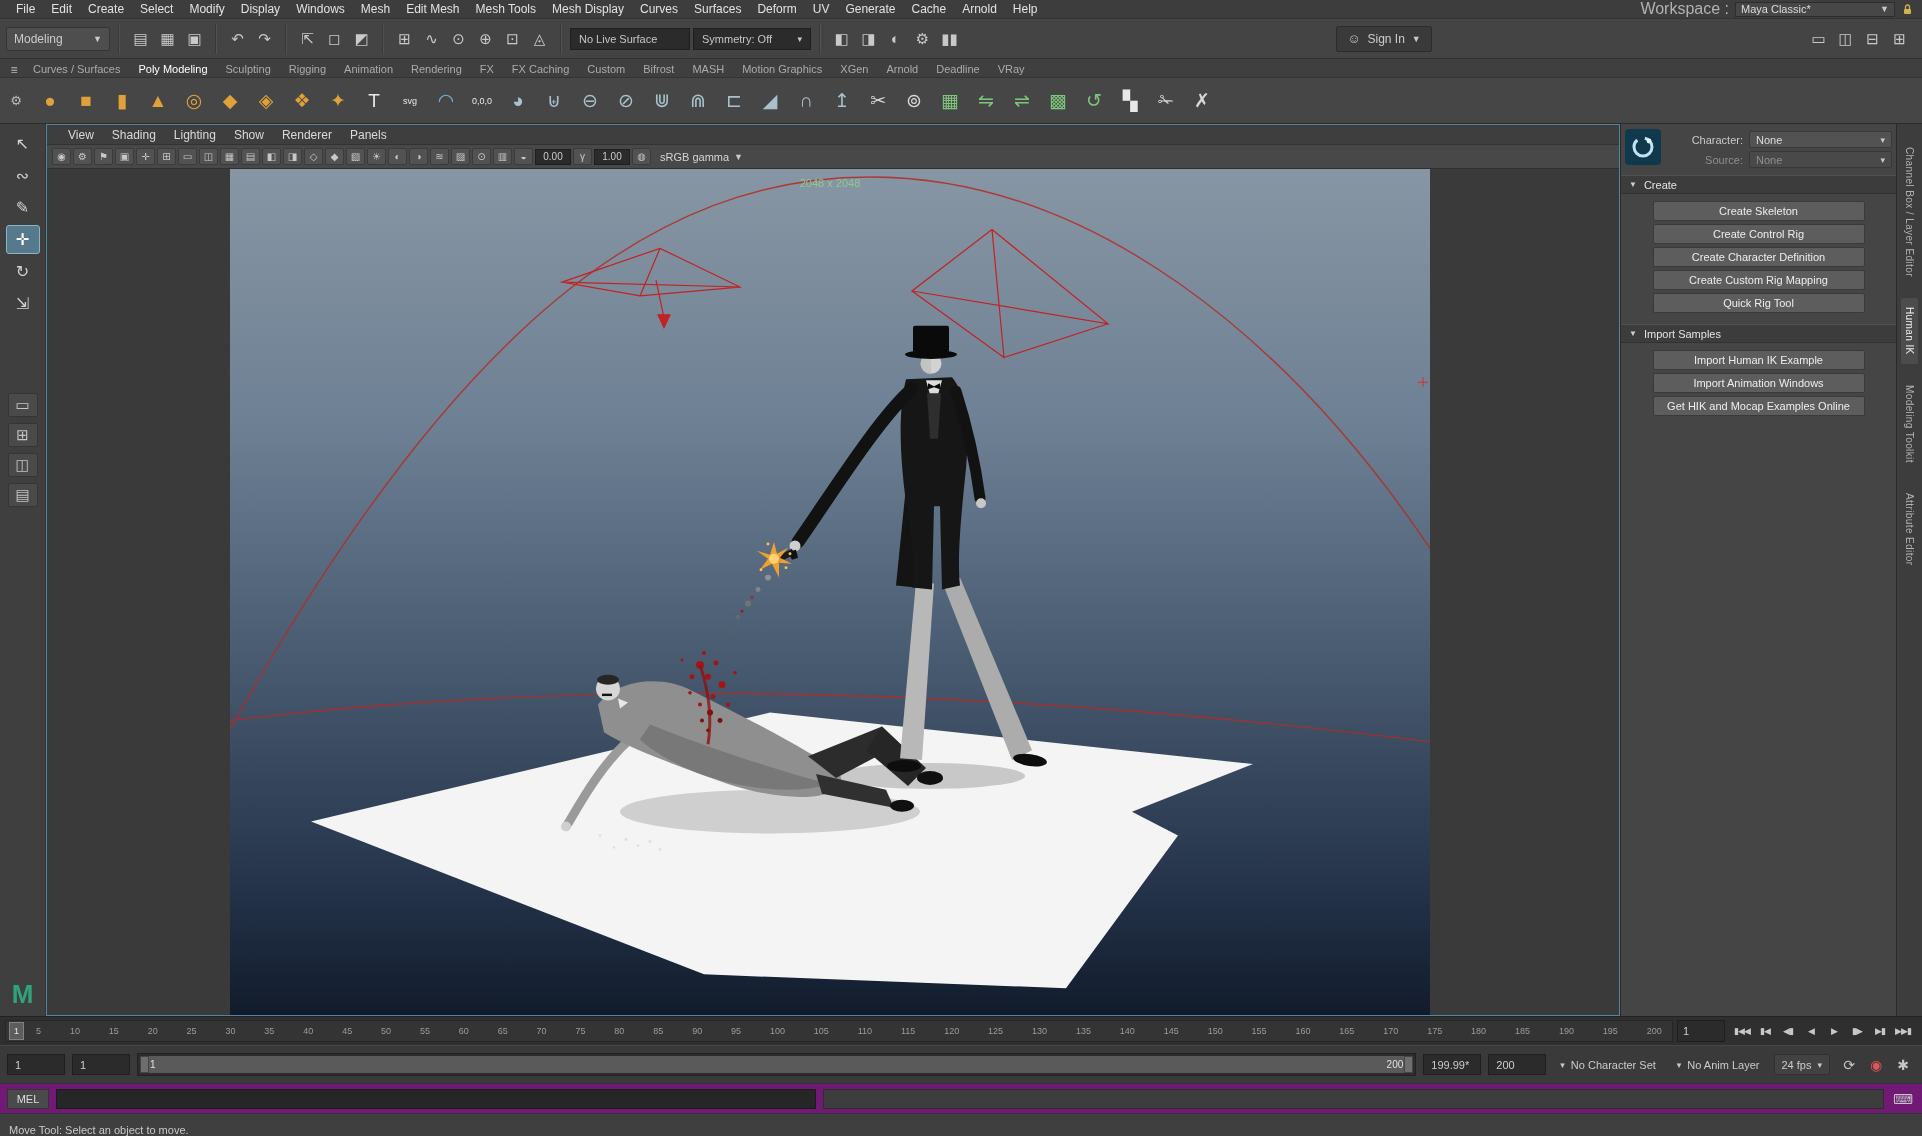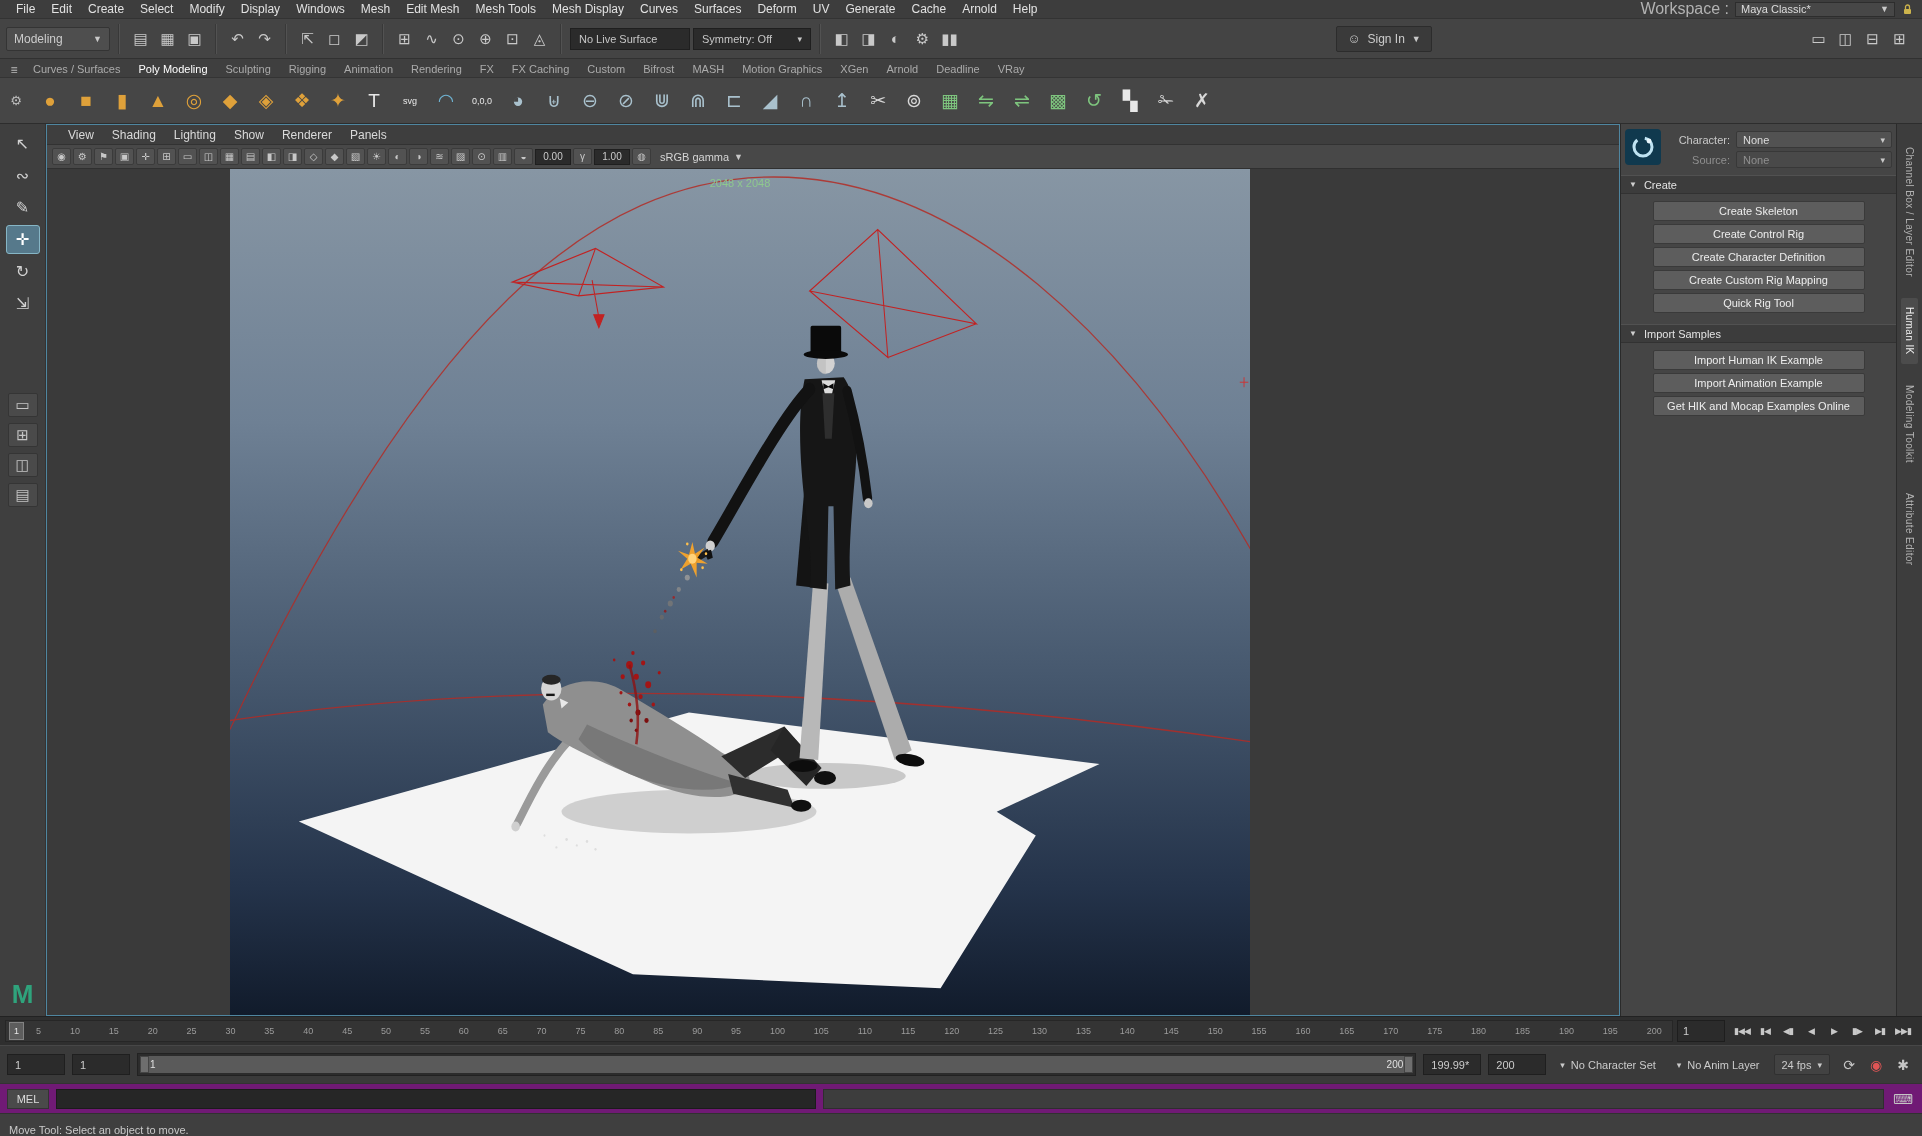--- a/index.html
+++ b/index.html
@@ -44,27 +44,27 @@
   .maya-logo { position:absolute; bottom:6px; left:0; right:0; text-align:center; font-size:26px; font-weight:bold; color:#2fa37c; }
 
   .viewport { flex:1; display:flex; flex-direction:column; background:#383838; border:1px solid #4f86a0; min-width:0; }
   .vp-menubar { height:20px; background:#3e3e3e; display:flex; align-items:center; padding:0 12px; border-bottom:1px solid #323232; }
   .vp-menu-item { padding:0 9px; font-size:12px; color:#dadada; }
   .vp-toolbar { height:24px; background:#484848; display:flex; align-items:center; padding:0 5px; gap:2px; border-bottom:1px solid #303030; }
   .vp-icon { min-width:19px; height:17px; font-size:10px; color:#c8c8c8; display:flex; align-items:center; justify-content:center; background:#525252; border:1px solid #3b3b3b; border-radius:2px; padding:0 1px; }
   .vp-field { width:36px; height:16px; background:#2b2b2b; border:1px solid #1f1f1f; font-size:10px; color:#ccc; display:flex; align-items:center; justify-content:center; }
   .vp-dropdown { display:flex; align-items:center; gap:5px; font-size:11px; color:#d5d5d5; padding:0 7px; }
   .vp-canvas { flex:1; position:relative; background:#3a3a3a; overflow:hidden; }
-  .render-region { position:absolute; left:183px; top:0; width:1020px; height:100%; }
+  .render-region { position:absolute; left:183px; top:0; width:1200px; height:100%; }
   .scene { position:absolute; inset:0; width:100%; height:100%; display:block; }
   .res-label { position:absolute; top:8px; left:50%; transform:translateX(-50%); color:#8ec88e; font-size:11px; z-index:2; }
 
   
   .right-panel { width:276px; background:#454545; border-left:1px solid #2a2a2a; display:flex; flex-direction:column; font-size:11px; }
-  .rp-header { display:flex; padding:5px 4px 7px 4px; gap:7px; }
+  .rp-header { display:flex; padding:5px 4px 7px 4px; gap:20px; }
   .rp-logo { width:36px; height:36px; border-radius:4px; background:#10394e; display:flex; align-items:center; justify-content:center; flex-shrink:0; }
   .rp-rows { flex:1; display:flex; flex-direction:column; gap:3px; padding-top:2px; }
   .rp-row { display:flex; align-items:center; gap:6px; }
   .rp-lab { width:62px; text-align:right; color:#c9c9c9; }
   .rp-lab.dim { color:#8f8f8f; }
   .rp-select { flex:1; height:17px; background:#525252; border:1px solid #383838; border-radius:2px; display:flex; align-items:center; justify-content:space-between; padding:0 6px; color:#dcdcdc; }
   .rp-select.disabled { background:#494949; color:#8f8f8f; }
   .rp-section-header { height:19px; background:#3c3c3c; display:flex; align-items:center; gap:7px; padding:0 8px; color:#e3e3e3; border-top:1px solid #515151; border-bottom:1px solid #323232; }
   .tri { font-size:8px; color:#cfcfcf; }
   .rp-buttons { padding:4px 0 8px 0; }
@@ -509,21 +509,21 @@
           <button class="rp-btn">Quick Rig Tool</button>
         </div>
 
       <div class="rp-section-header">
         <span class="tri">▼</span>
         <span>Import Samples</span>
       </div>
       <div class="rp-buttons">
 
       <button class="rp-btn">Import Human IK Example</button>
-          <button class="rp-btn">Import Animation Example</button>
+          <button class="rp-btn">Import Animation Windows</button>
           <button class="rp-btn">Get HIK and Mocap Examples Online</button>
         </div>
     </div>
 
     <div class="right-tabs">
 
     <div class="rtab">Channel Box / Layer Editor</div>
         <div class="rtab active">Human IK</div>
         <div class="rtab">Modeling Toolkit</div>
         <div class="rtab">Attribute Editor</div>

